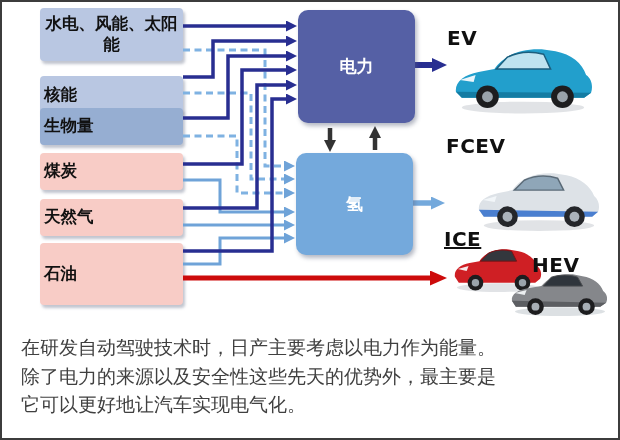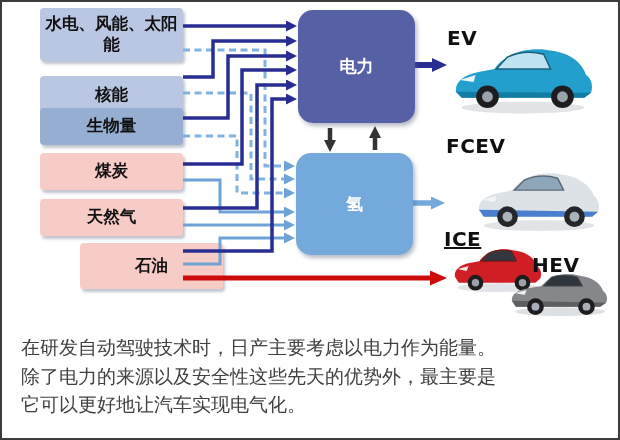--- a/index.html
+++ b/index.html
@@ -3,29 +3,29 @@
 <meta charset="utf-8">
 <style>
   html,body{margin:0;padding:0;background:#fff;}
   #stage{
     position:relative;width:620px;height:440px;background:#ffffff;overflow:hidden;
     font-family:"DejaVu Sans","Liberation Sans",sans-serif;
   }
   #frame{position:absolute;inset:0;border:2px solid #3c3c3c;pointer-events:none;z-index:20;}
   .src-box{
     position:absolute;left:40px;width:143px;box-sizing:border-box;
-    border-radius:4px;display:flex;align-items:center;justify-content:center;
+    border-radius:4px;display:flex;align-items:center;
     font-weight:700;font-size:16.5px;color:#111;text-align:center;line-height:1.25;
     padding:0 4px;box-shadow:2px 3px 3px rgba(100,110,135,.4);z-index:2;
   }
   .blue-light{background:#b9c7e2;}
   .blue-mid{background:#96aed2;}
   .pink{background:#f8ccc6;}
   .carrier-box{
-    position:absolute;box-sizing:border-box;border-radius:15px;
+    position:absolute;box-sizing:border-box;border-radius:10px;
     display:flex;align-items:center;justify-content:center;
     color:#ffffff;font-weight:700;font-size:17px;
     box-shadow:2px 3px 4px rgba(90,100,125,.45);z-index:3;
   }
   #electricity-box{left:298px;top:10px;width:117px;height:113px;background:#5560a5;}
   #hydrogen-box{left:296px;top:153px;width:117px;height:102px;background:#74a9dc;}
   .veh-label{
     position:absolute;font-weight:700;font-size:20px;color:#101010;z-index:5;
     letter-spacing:.5px;
   }
@@ -50,21 +50,21 @@
   </div>
   <div class="src-box pink" style="top:153px;height:37px;">
     <span>煤炭</span>
   </div>
   <div class="src-box blue-mid" style="top:108px;height:37px;">
     <span>生物量</span>
   </div>
   <div class="src-box pink" style="top:199px;height:37px;">
     <span>天然气</span>
   </div>
-  <div class="src-box pink" style="top:243px;height:46px;margin-left:40px;">
+  <div class="src-box pink" style="top:243px;height:62px;">
     <span>石油</span>
   </div>
 
   <div id="electricity-box" class="carrier-box">
     <span>电力</span>
   </div>
   <div id="hydrogen-box" class="carrier-box">
     <span>氢</span>
   </div>
 

